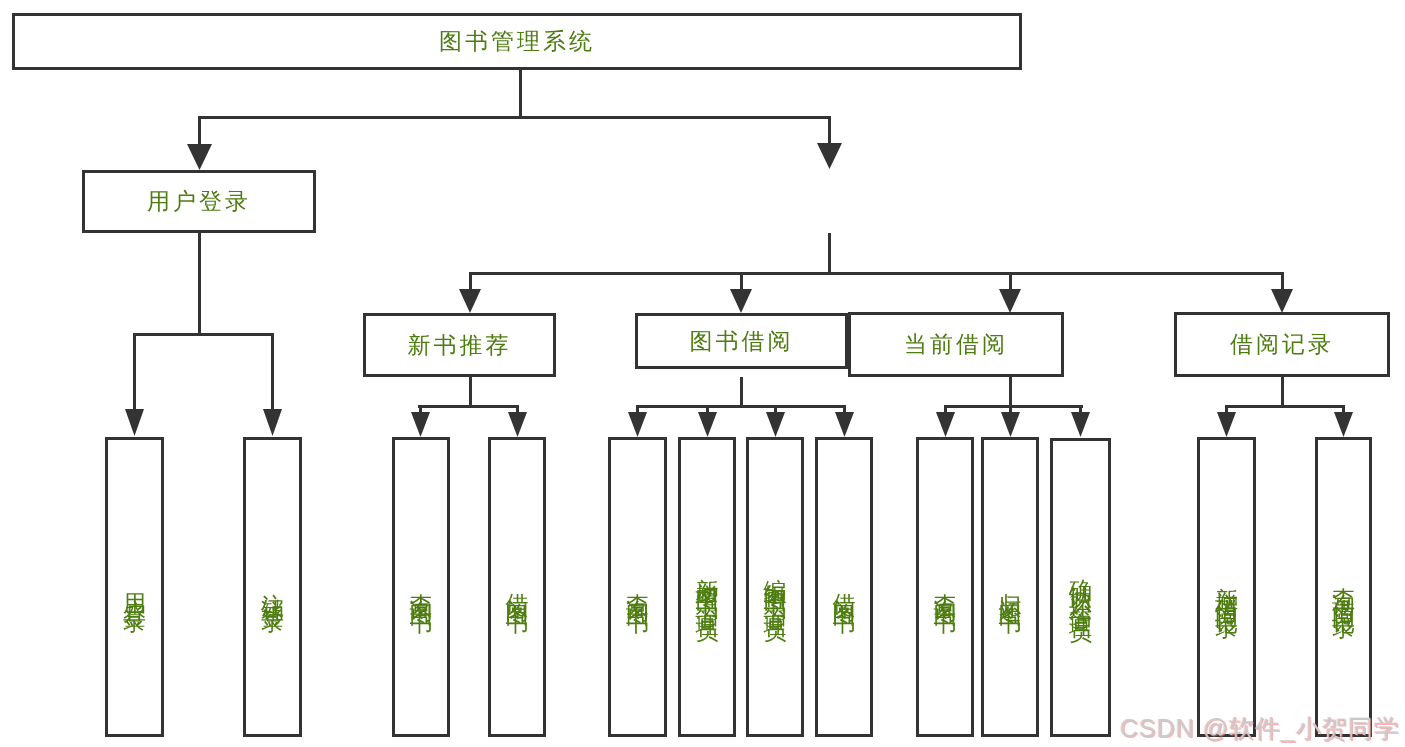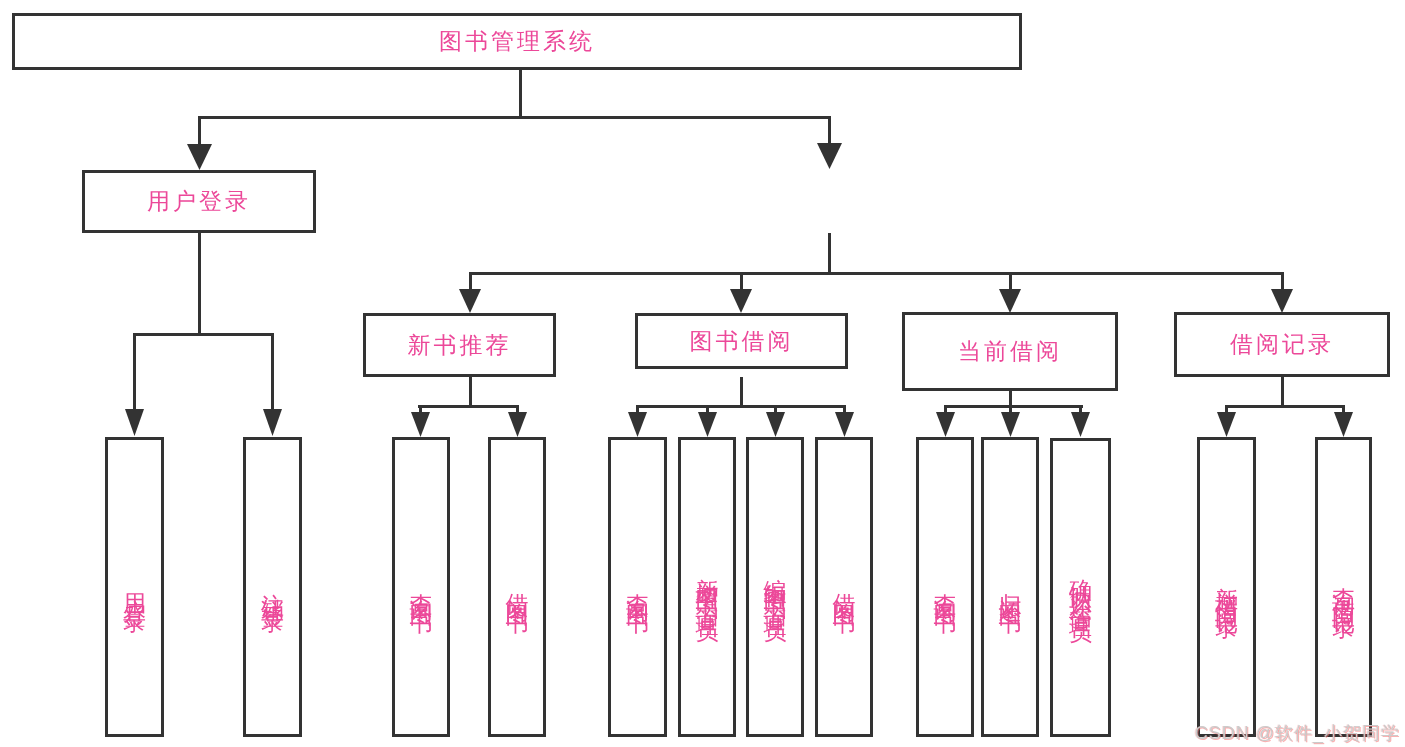--- a/index.html
+++ b/index.html
@@ -4,35 +4,35 @@
 <style>
   html,body { margin:0; padding:0; background:#ffffff; }
   .stage {
     position:relative; width:1405px; height:747px; background:#ffffff;
     font-family:"Liberation Sans","DejaVu Sans",sans-serif; overflow:hidden;
   }
   .box {
     position:absolute; box-sizing:border-box;
     border:3px solid #333333; background:#ffffff;
     display:flex; align-items:center; justify-content:center;
-    color:#ec4899; z-index:2;
+    color:#4d7c0f; z-index:2;
   }
   .hlabel { font-size:23px; letter-spacing:3px; white-space:nowrap; }
   .vlabel {
     writing-mode:vertical-rl; text-orientation:mixed;
     font-size:23px; letter-spacing:6px; line-height:1; white-space:nowrap;
   }
   .h, .v { position:absolute; background:#333333; z-index:1; }
   .arr {
     position:absolute; background:#333333; z-index:3;
     clip-path:polygon(0 0, 100% 0, 50% 100%);
   }
   .watermark {
     position:absolute; right:5px; bottom:2px; z-index:5;
-    font-size:18px; letter-spacing:1px; color:#cbcbcb;
+    font-size:25px; letter-spacing:1px; color:#cbcbcb;
     text-shadow:1px 1px 0 rgba(248,113,113,0.55), -1px 0 0 rgba(248,113,113,0.25);
     white-space:nowrap;
   }
 </style>
 </head>
 <body>
 
 <div class="stage">
 
   <div class="box" style="left:12px; top:13px; width:1010px; height:57px;">
@@ -45,21 +45,21 @@
 
 
   <div class="box" style="left:363px; top:313px; width:193px; height:64px;">
     <span class="hlabel">新书推荐</span>
   </div>
 
   <div class="box" style="left:635px; top:313px; width:213px; height:56px;">
     <span class="hlabel">图书借阅</span>
   </div>
 
-  <div class="box" style="left:902px; top:312px; width:216px; height:79px;">
+  <div class="box" style="left:848px; top:312px; width:216px; height:65px;">
     <span class="hlabel">当前借阅</span>
   </div>
 
   <div class="box" style="left:1174px; top:312px; width:216px; height:65px;align-items:center;">
     <span class="hlabel">借阅记录</span>
   </div>
 
   <div class="box" style="left:105px; top:437px; width:59px; height:300px;">
     <span class="vlabel">用户登录</span>
   </div>

